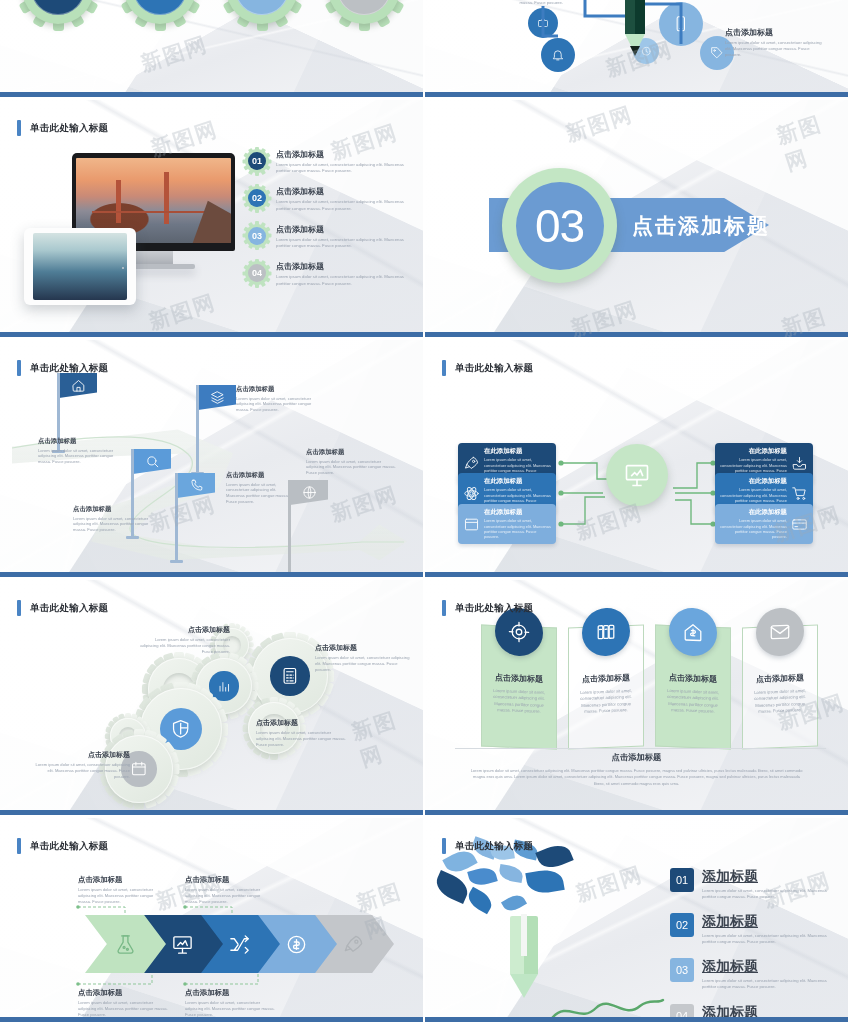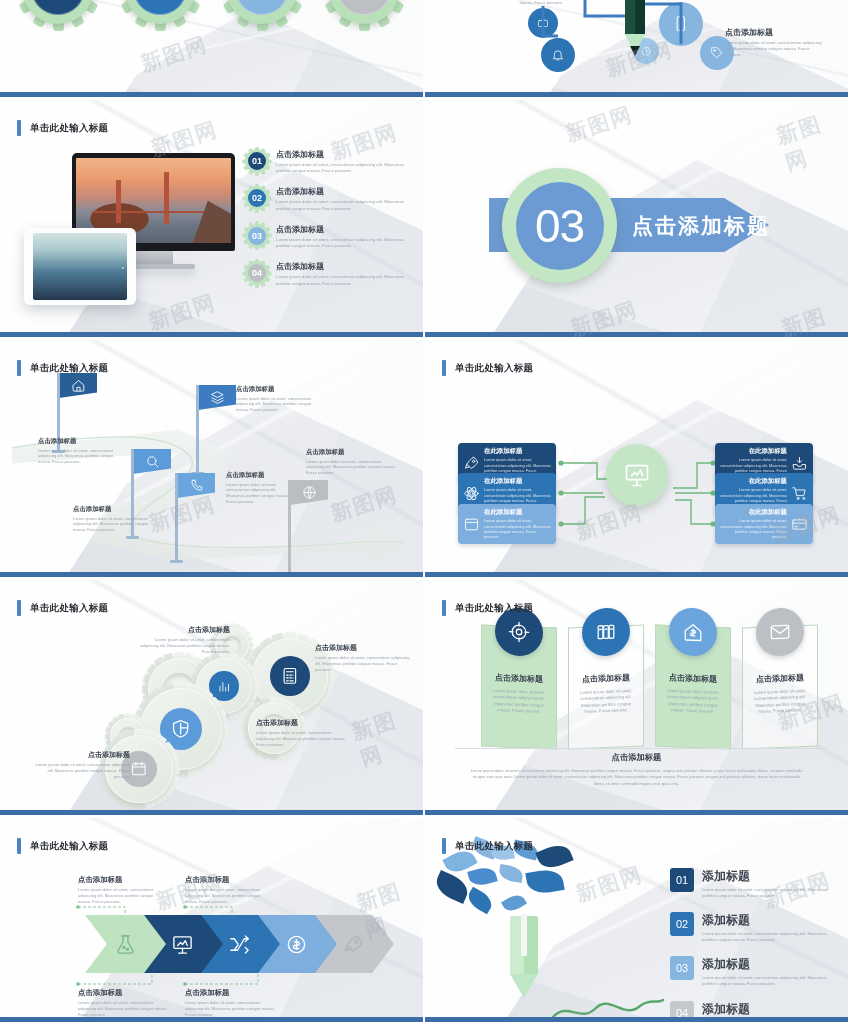--- a/index.html
+++ b/index.html
@@ -293,21 +293,21 @@
     width:0;height:0;border-left:14px solid transparent;border-right:14px solid transparent;
     border-top:24px solid #bfe6c5;
   }
   .numbox {
     width:24px;height:24px;border-radius:3px;flex:0 0 24px;
     display:flex;align-items:center;justify-content:center;
     color:#fff;font-size:11px;
   }
   .numlist2 { position:absolute; right:8px; top:50px; width:170px; }
   .numrow2 { display:flex; gap:8px; margin-bottom:13px; align-items:flex-start; }
-  .numrow2 h4 { font-size:12px; margin-bottom:2px; }
+  .numrow2 h4 { font-size:14px; margin-bottom:2px;text-decoration:underline; }
   .numrow2 p { font-size:4.2px; }
 </style>
 </head>
 <body>
 
 <div class="gallery">
 
   <div class="slide">
     <div class="poly-bg"></div>
     <div class="gear-row" id="s1gears">

